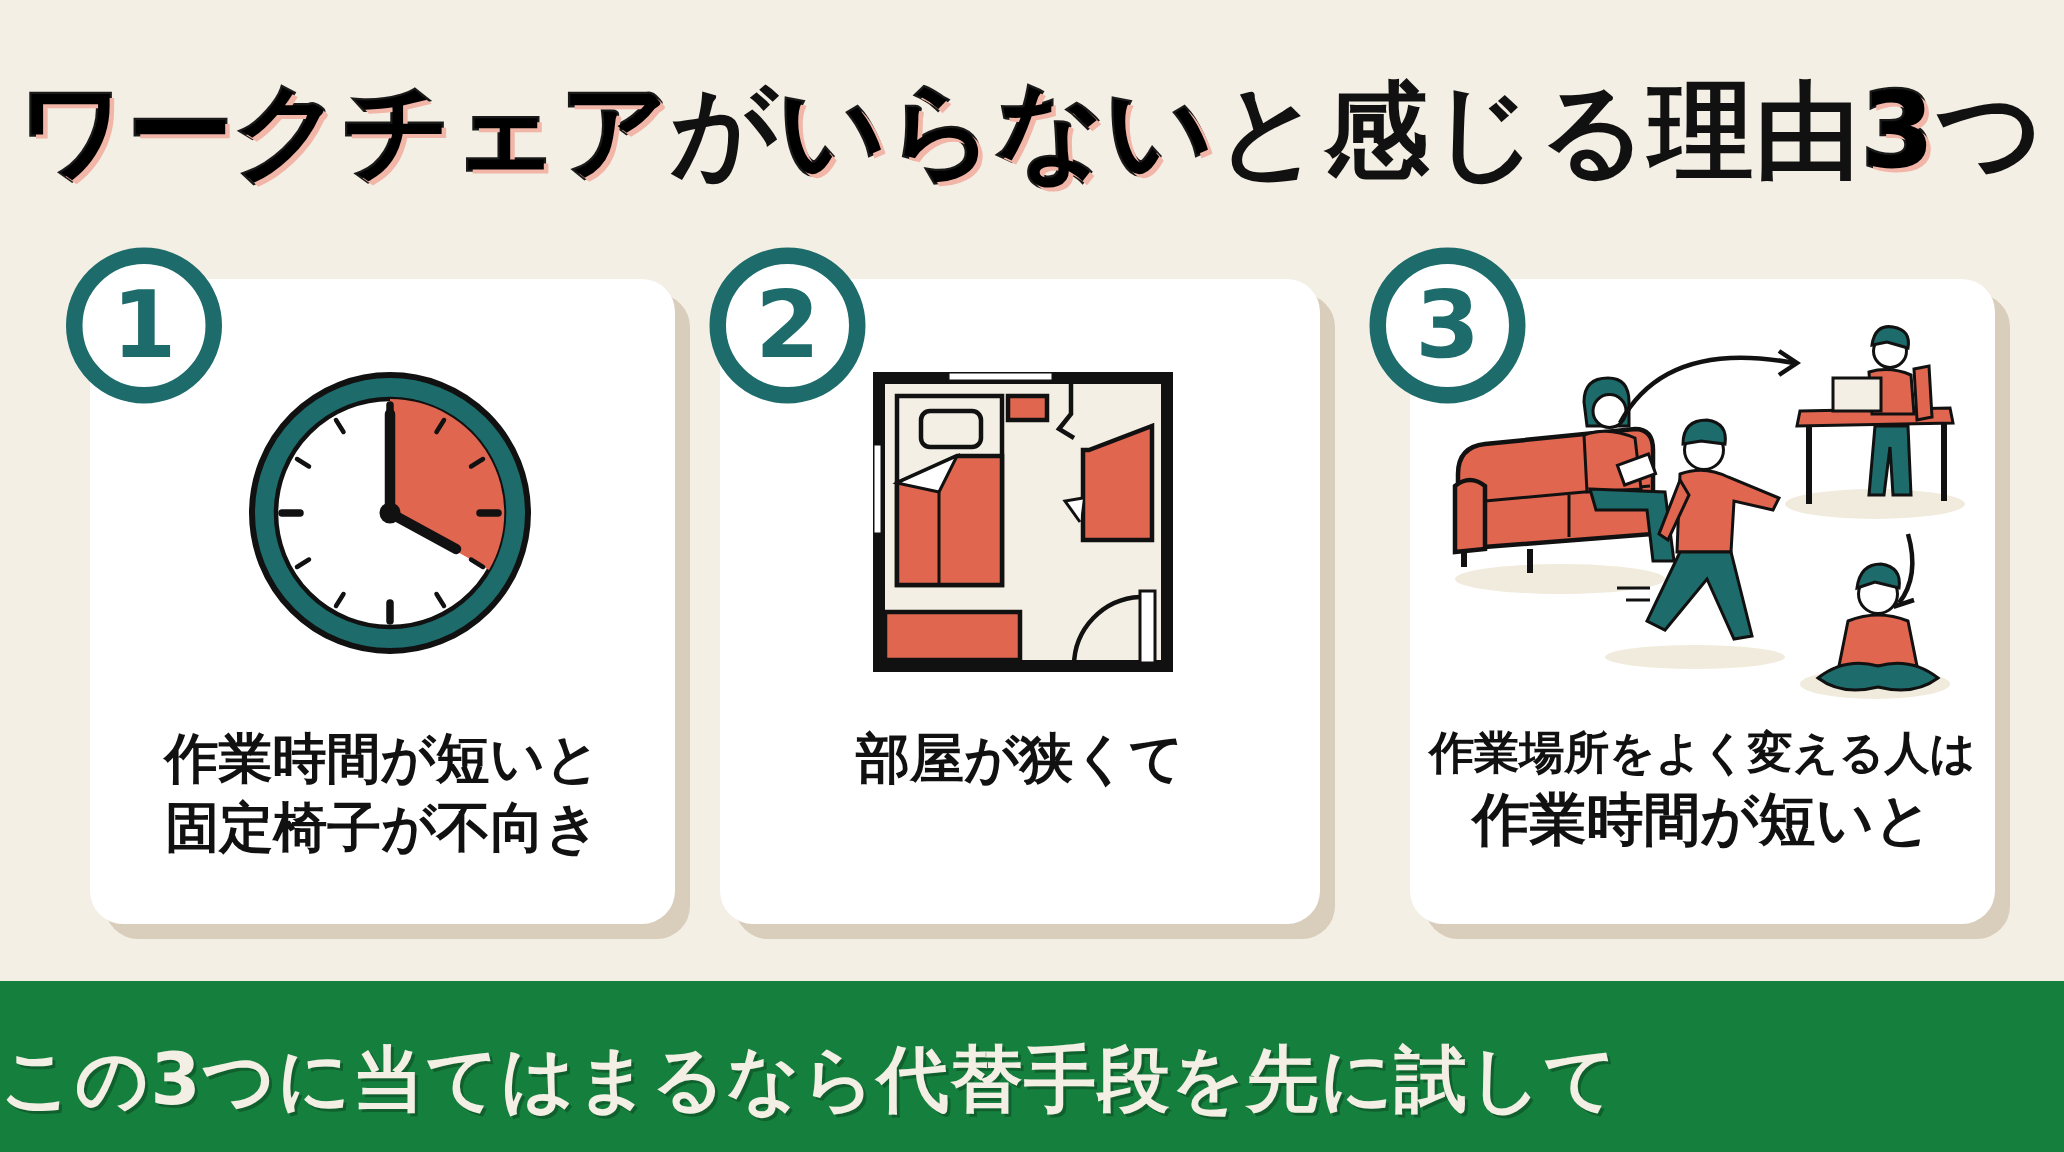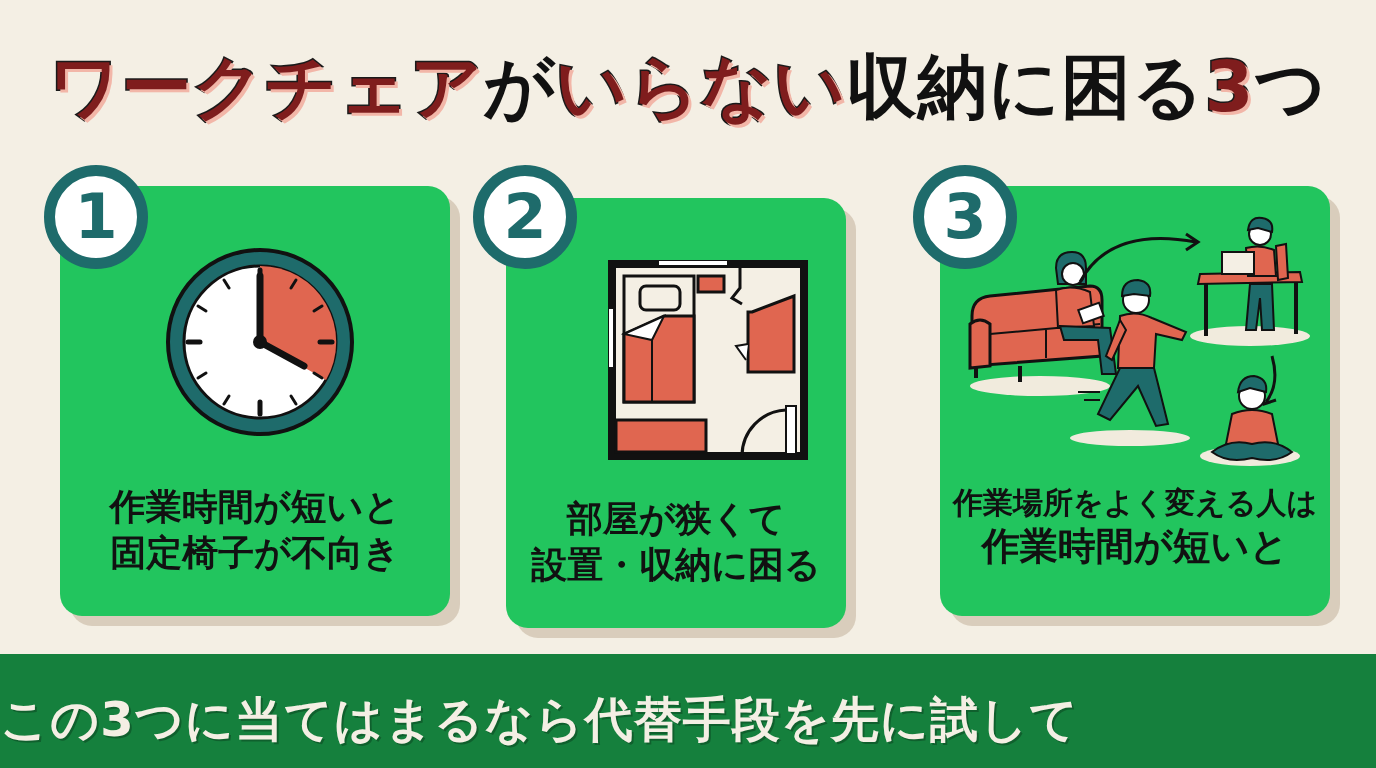--- a/index.html
+++ b/index.html
@@ -8,33 +8,33 @@
       background: #f4efe4;
       font-family: "DejaVu Sans", "Liberation Sans", sans-serif;
       position: relative;
     }
     .title {
       position: absolute; left: 0; top: 52px; width: 1376px;
       text-align: center; font-size: 70px; font-weight: 900;
       letter-spacing: 1px; line-height: 1; white-space: nowrap;
     }
     .title .accent {
-      color: #7f1d1d;
+      color: #000000;
       -webkit-text-stroke: 3px #1a1a1a;
       paint-order: stroke fill;
       text-shadow: 3px 3px 0 #f2b6a8;
     }
     .title .plain { color: #111; }
     .card {
       position: absolute; top: 186px; height: 430px;
-      background: #22c55e; border-radius: 22px;
+      background: #ffffff; border-radius: 22px;
       box-shadow: 10px 10px 0 #d9cdbc;
     }
     .card1 { left: 60px; width: 390px; }
-    .card2 { left: 506px; width: 340px; margin-top: 12px; }
+    .card2 { left: 480px; width: 400px; }
     .card3 { left: 928px; width: 390px; margin-left: 12px; }
     .badge {
       position: absolute; width: 104px; height: 104px;
       border: 11px solid #1e6b6b; border-radius: 50%;
       background: #ffffff; top: 165px;
       display: flex; align-items: center; justify-content: center;
       color: #1e6b6b; font-size: 62px; font-weight: 900;
       font-family: "DejaVu Sans", sans-serif; line-height: 1;
     }
     .badge1 { left: 44px; }
@@ -56,21 +56,21 @@
     }
     .footer-text {
       color: #f4efe4; font-size: 48px; font-weight: 900; letter-spacing: 1px;
       text-shadow: 2px 2px 0 rgba(0,0,0,0.25);
     }
   </style>
 </head>
 <body>
 
 <h1 class="title">
-  <span class="accent">ワークチェア</span><span class="plain">が</span><span class="accent">いらない</span><span class="plain">収納に困る</span><span class="accent">3</span><span class="plain">つ</span>
+  <span class="accent">ワークチェア</span><span class="plain">が</span><span class="accent">いらない</span><span class="plain">と感じる理由</span><span class="accent">3</span><span class="plain">つ</span>
 </h1>
 
 <div class="card card1">
   <svg class="illus" style="left:100px; top:56px;" width="200" height="200" viewBox="0 0 200 200">
     <circle cx="100" cy="100" r="92" fill="#1e6b6b" stroke="#111" stroke-width="4"></circle>
     <circle cx="100" cy="100" r="76" fill="#ffffff" stroke="#111" stroke-width="3"></circle>
     <path d="M100 100 L100 24 A76 76 0 0 1 166 138 Z" fill="#e06650"></path>
     <g stroke="#111" stroke-width="5" stroke-linecap="round">
       <line x1="100" y1="28" x2="100" y2="40"></line>
       <line x1="100" y1="160" x2="100" y2="172"></line>
@@ -116,21 +116,20 @@
     <path d="M140 84 L128 86 L138 100" fill="#ffffff" stroke="#111" stroke-width="2"></path>
 
     <rect x="8" y="160" width="90" height="32" fill="#e06650" stroke="#111" stroke-width="3"></rect>
 
     <rect x="178" y="146" width="10" height="48" fill="#ffffff" stroke="#111" stroke-width="2"></rect>
     <path d="M134 196 A46 46 0 0 1 178 150" fill="none" stroke="#111" stroke-width="3"></path>
     <line x1="134" y1="196" x2="134" y2="192" stroke="#111" stroke-width="3"></line>
   </svg>
   <div class="caption">
     <div>部屋が狭くて</div>
-    <div>設置・収納に困る</div>
   </div>
 </div>
 
 <div class="card card3">
   <svg class="illus" style="left:20px; top:20px;" width="360" height="270" viewBox="0 0 360 270">
 
     <ellipse cx="80" cy="180" rx="70" ry="10" fill="#f1ebdd"></ellipse>
     <ellipse cx="170" cy="232" rx="60" ry="8" fill="#f1ebdd"></ellipse>
     <ellipse cx="290" cy="250" rx="50" ry="10" fill="#f1ebdd"></ellipse>
     <ellipse cx="290" cy="130" rx="60" ry="10" fill="#f1ebdd"></ellipse>

